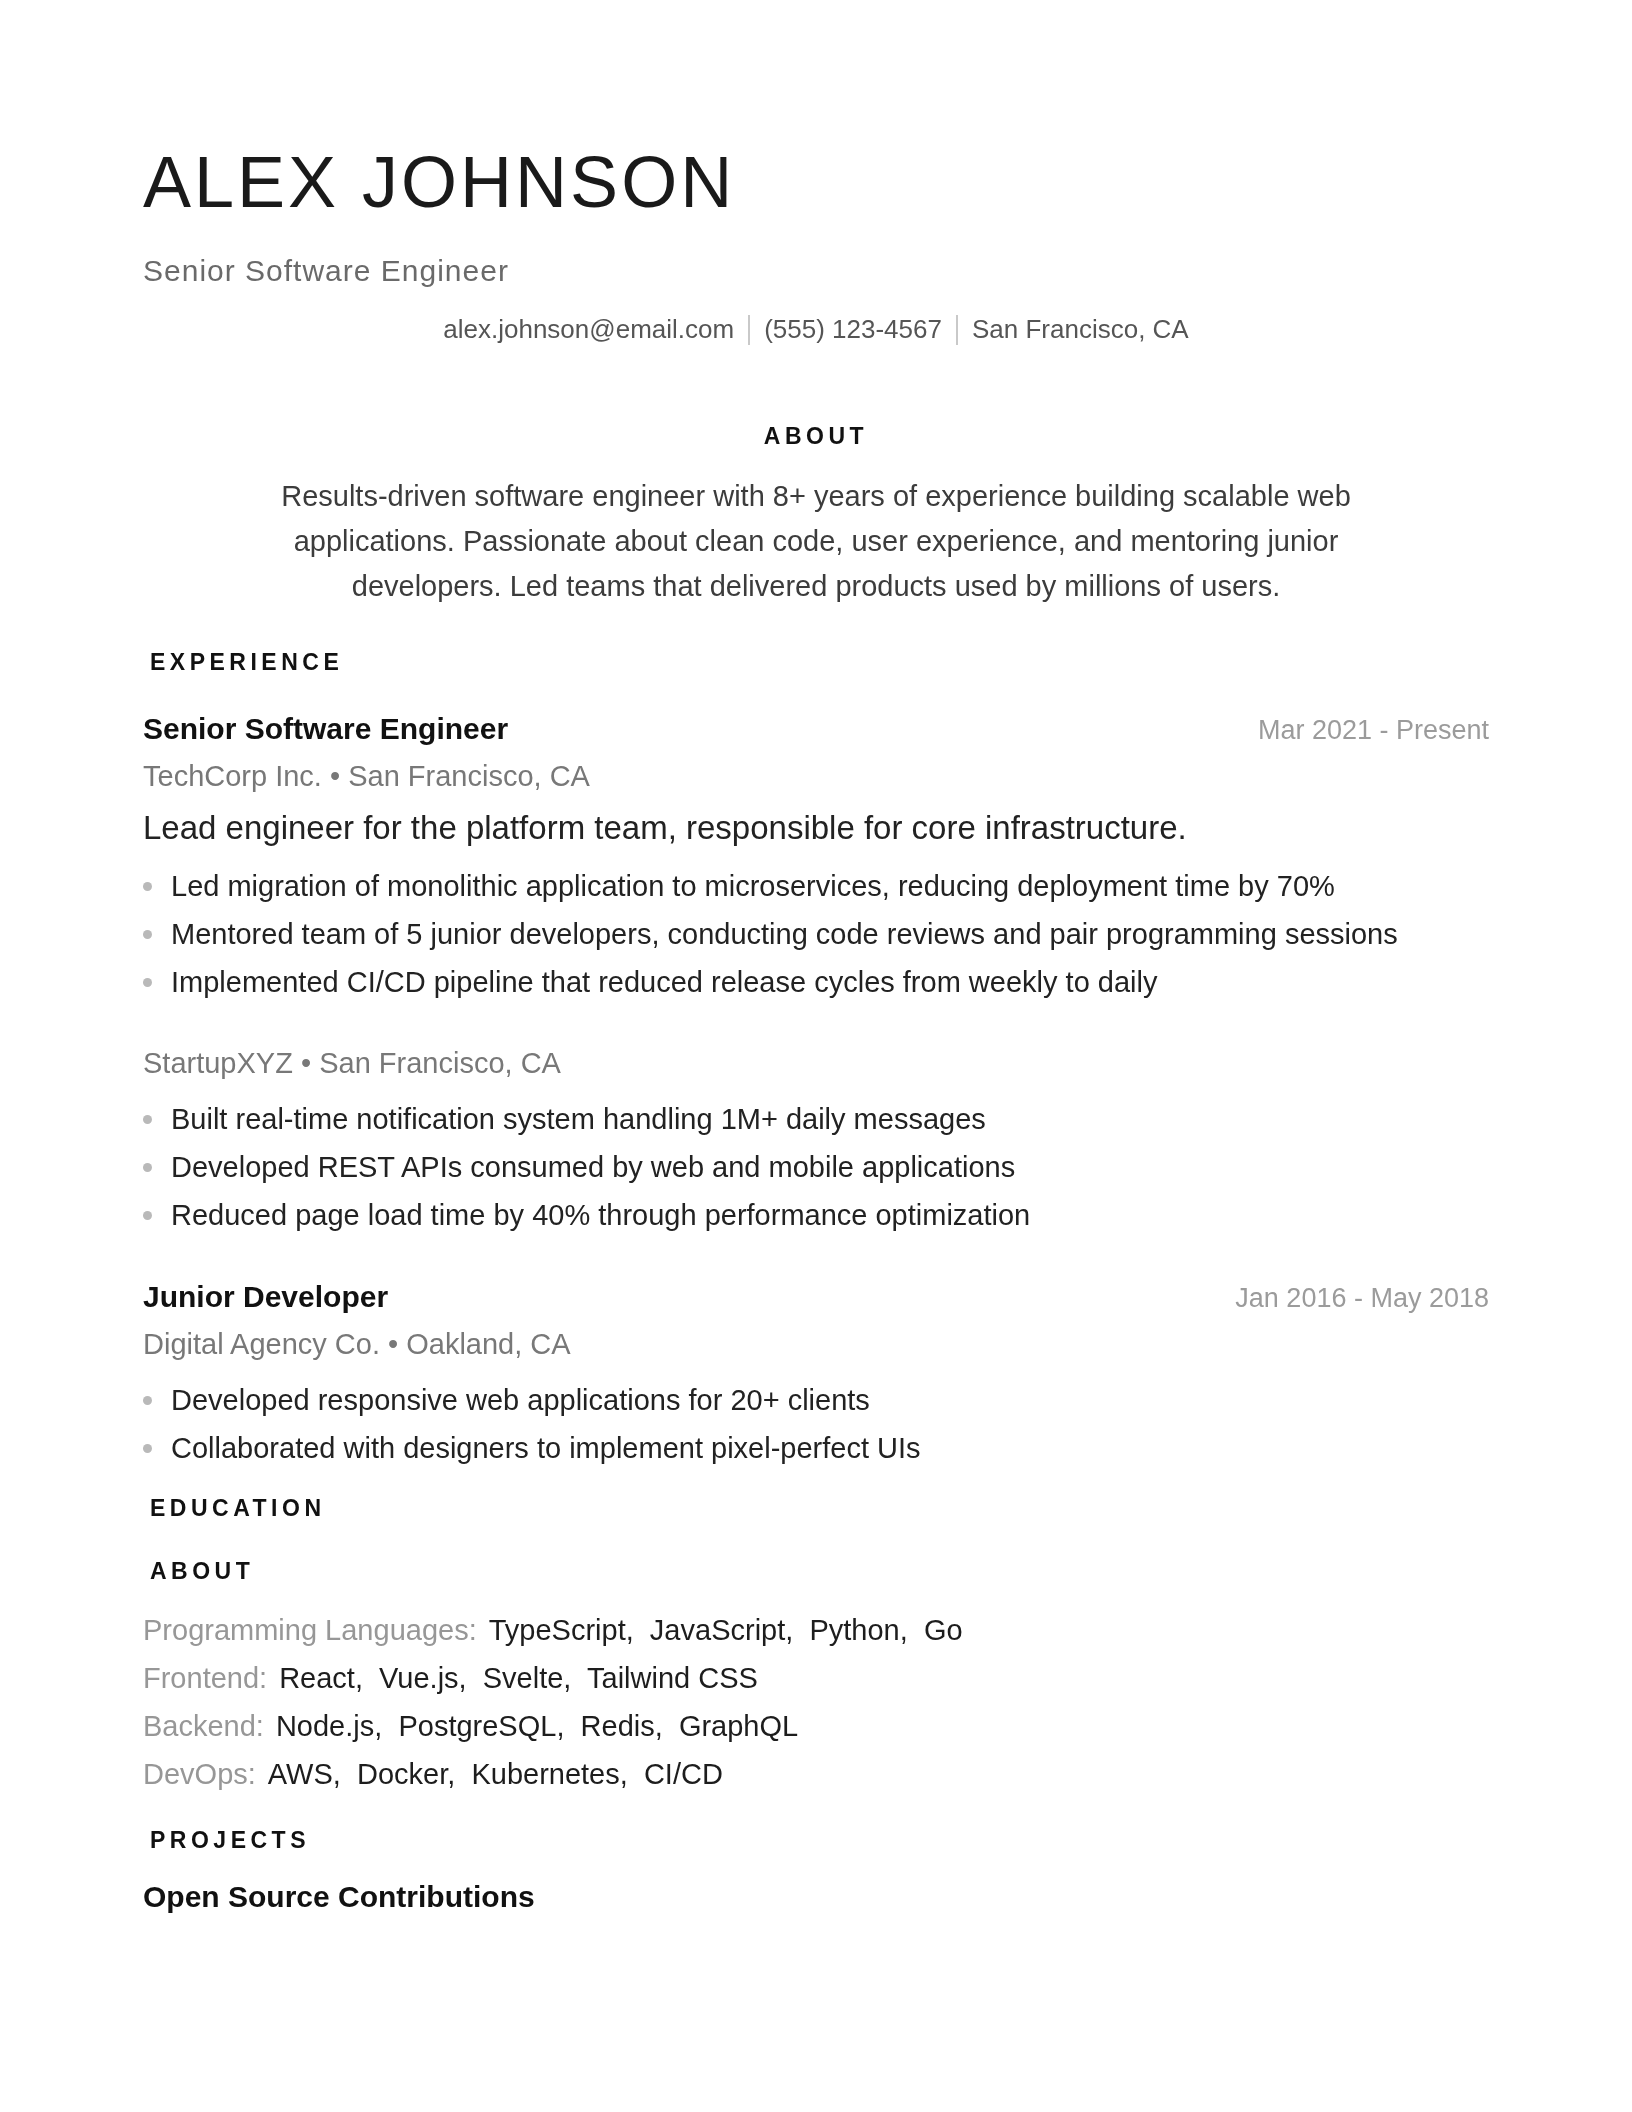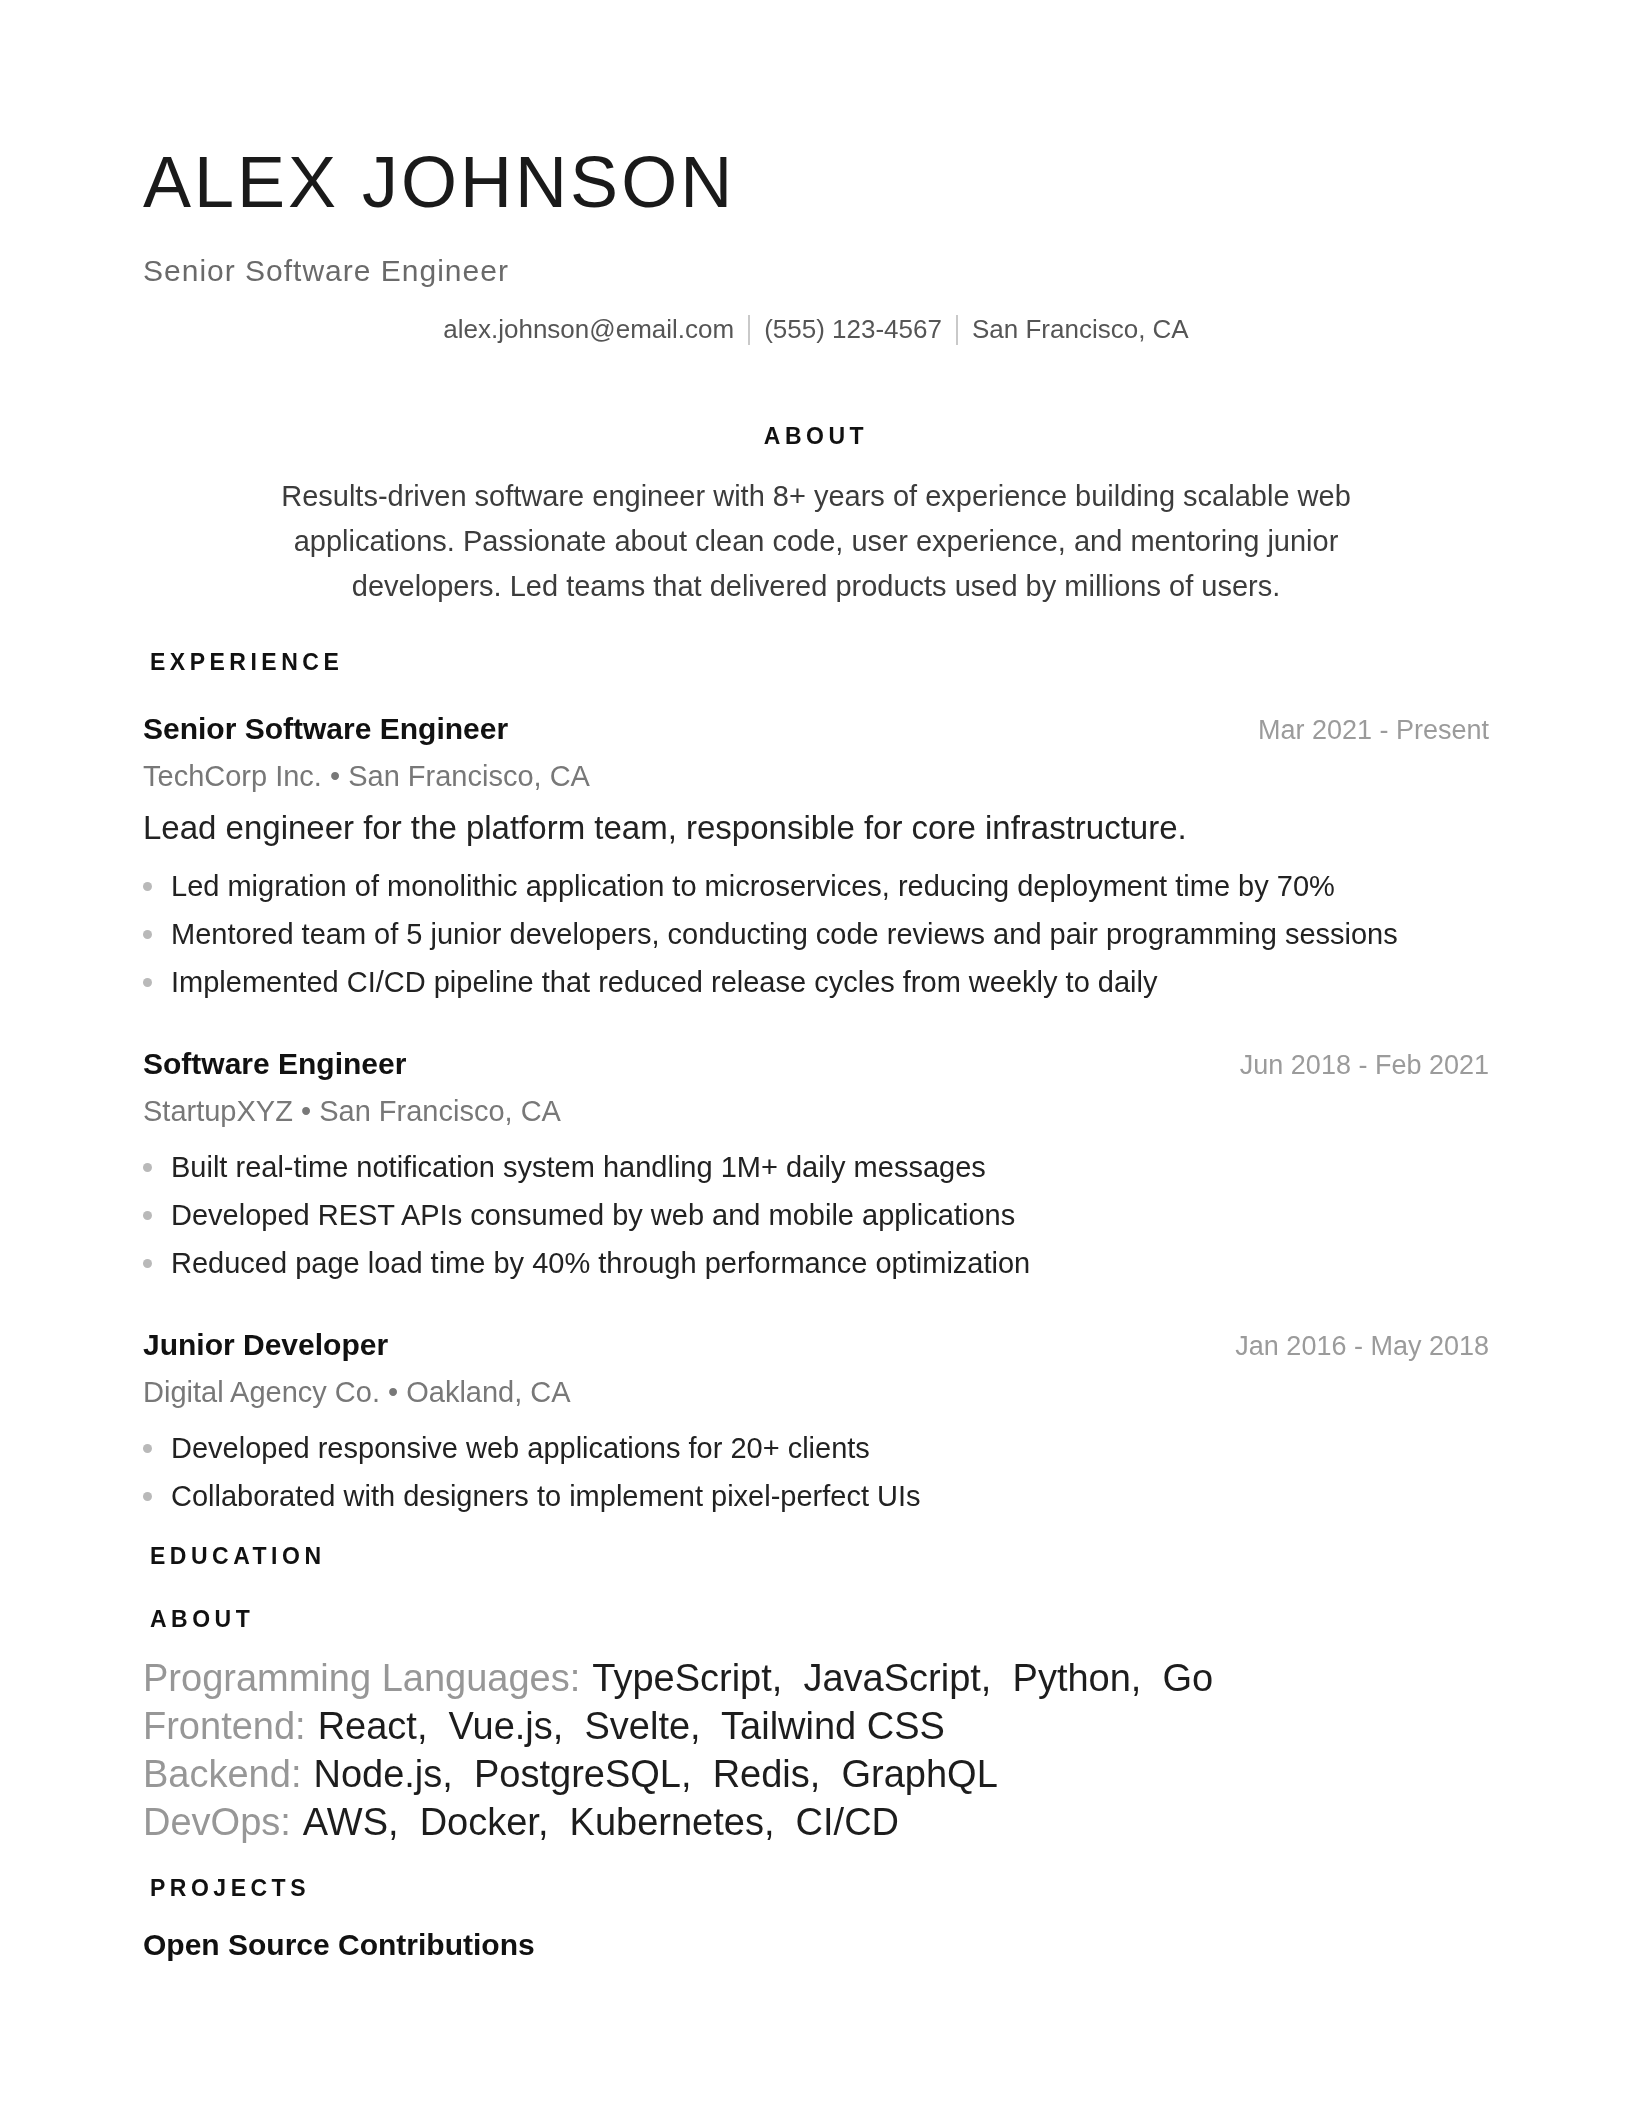--- a/index.html
+++ b/index.html
@@ -128,21 +128,21 @@
   .gpa {
     margin-top: 18px;
     font-size: 29px;
     color: #1d1d1d;
   }
 
   
   .skills-section { margin-top: 36px; }
   .skill-row {
     margin-top: 14px;
-    font-size: 38px;
+    font-size: 29px;
     line-height: 34px;
   }
   .skill-row:first-of-type { margin-top: 28px; }
   .skill-label { color: #979797; margin-right: 12px; }
   .skill-values { color: #1d1d1d; white-space: pre-wrap; }
 
   
   .projects-section { margin-top: 36px; }
   .project-title {
     margin: 26px 0 0 0;
@@ -193,24 +193,20 @@
           <span>Mentored team of 5 junior developers, conducting code reviews and pair programming sessions</span>
         </li>
         <li>
           <span class="bullet-dot"></span>
           <span>Implemented CI/CD pipeline that reduced release cycles from weekly to daily</span>
         </li>
       </ul>
     </article>
 
     <article class="job">
-      <div class="entry-header">
-        <h3 class="entry-title">Software Engineer</h3>
-        <span class="entry-dates">Jun 2018 - Feb 2021</span>
-      </div>
       <div class="company">StartupXYZ • San Francisco, CA</div>
       <ul class="bullet-list">
         <li>
           <span class="bullet-dot"></span>
           <span>Built real-time notification system handling 1M+ daily messages</span>
         </li>
         <li>
           <span class="bullet-dot"></span>
           <span>Developed REST APIs consumed by web and mobile applications</span>
         </li>

